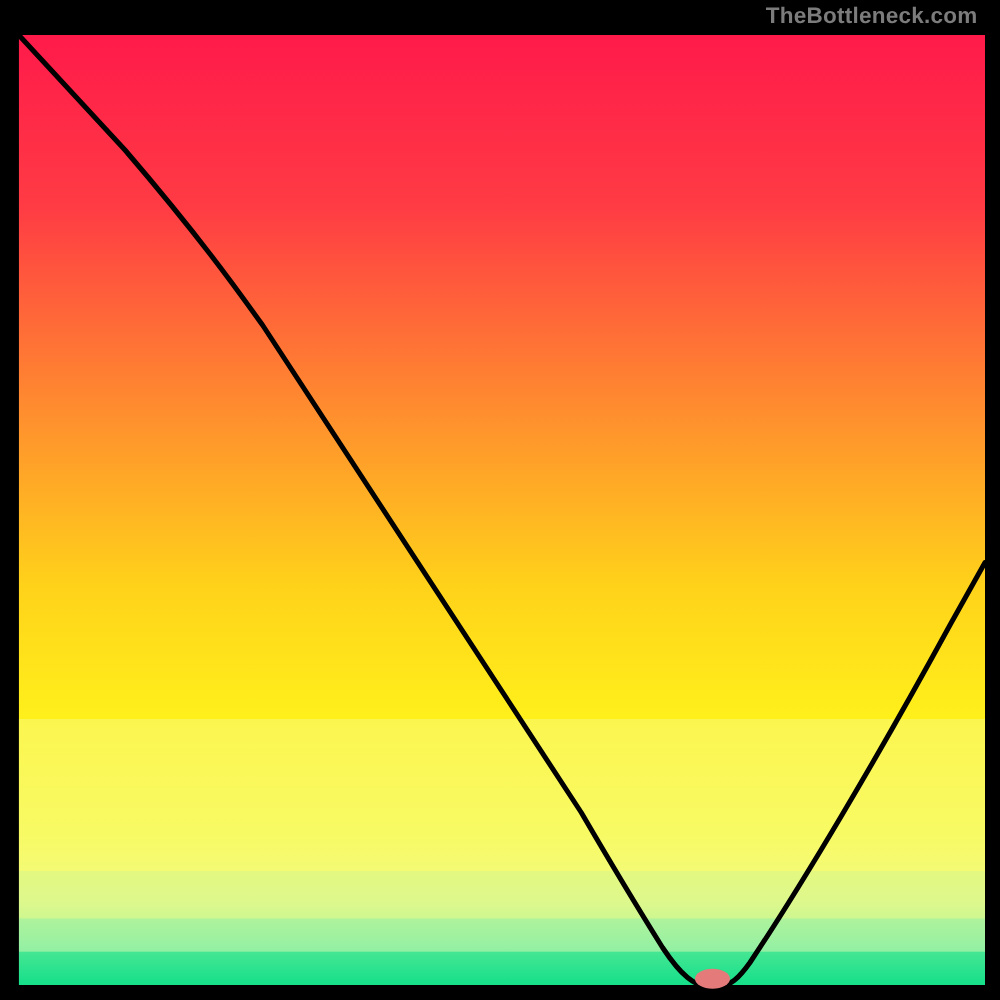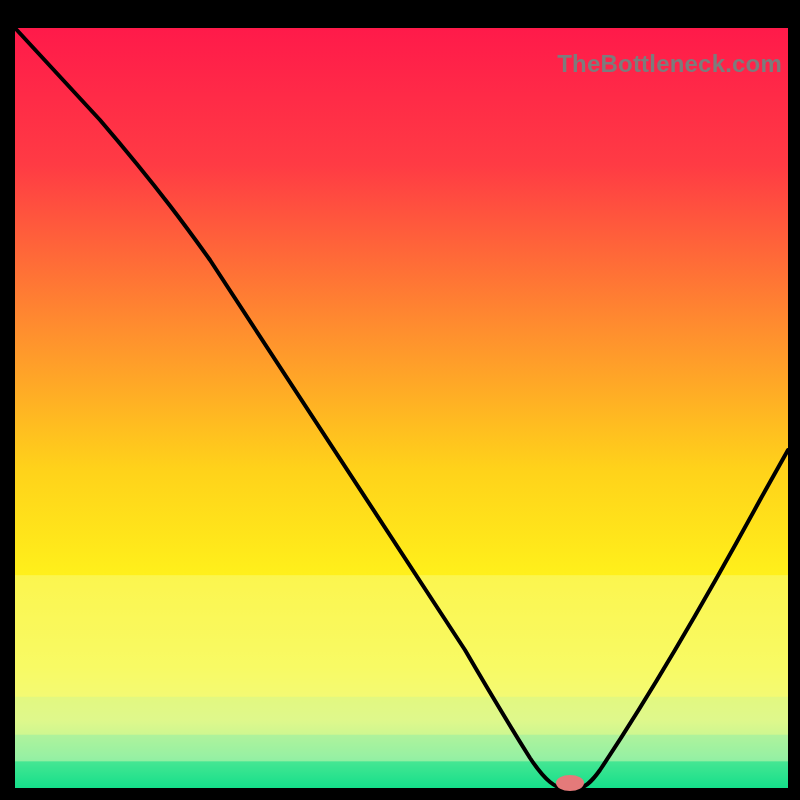--- a/index.html
+++ b/index.html
@@ -15,26 +15,25 @@
     position: absolute;
     top: 0;
     left: 0;
     width: 800px;
     height: 800px;
   }
   .watermark {
     position: absolute;
     top: 2px;
     right: 18px;
-    font-size: 24px;
+    font-size: 18px;
     font-weight: 600;
     color: #7c7c7c;
     letter-spacing: 0.2px;
     z-index: 5;
-    margin-top: 48px;
   }
   svg {
     position: absolute;
     top: 0;
     left: 0;
   }
 </style>
 </head>
 <body>
 

